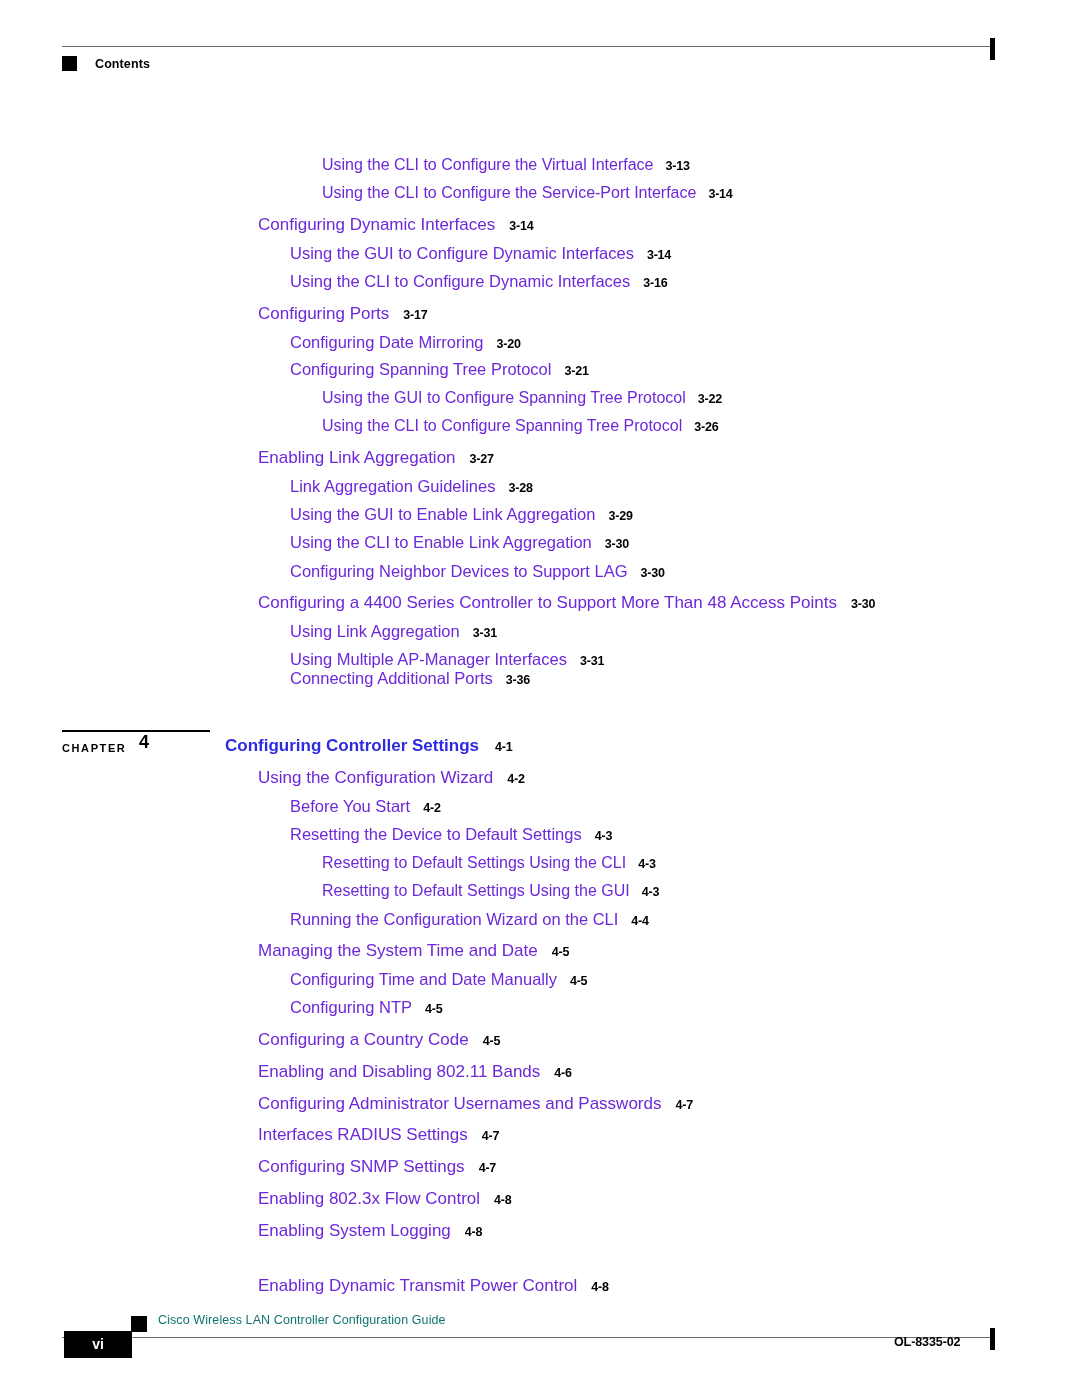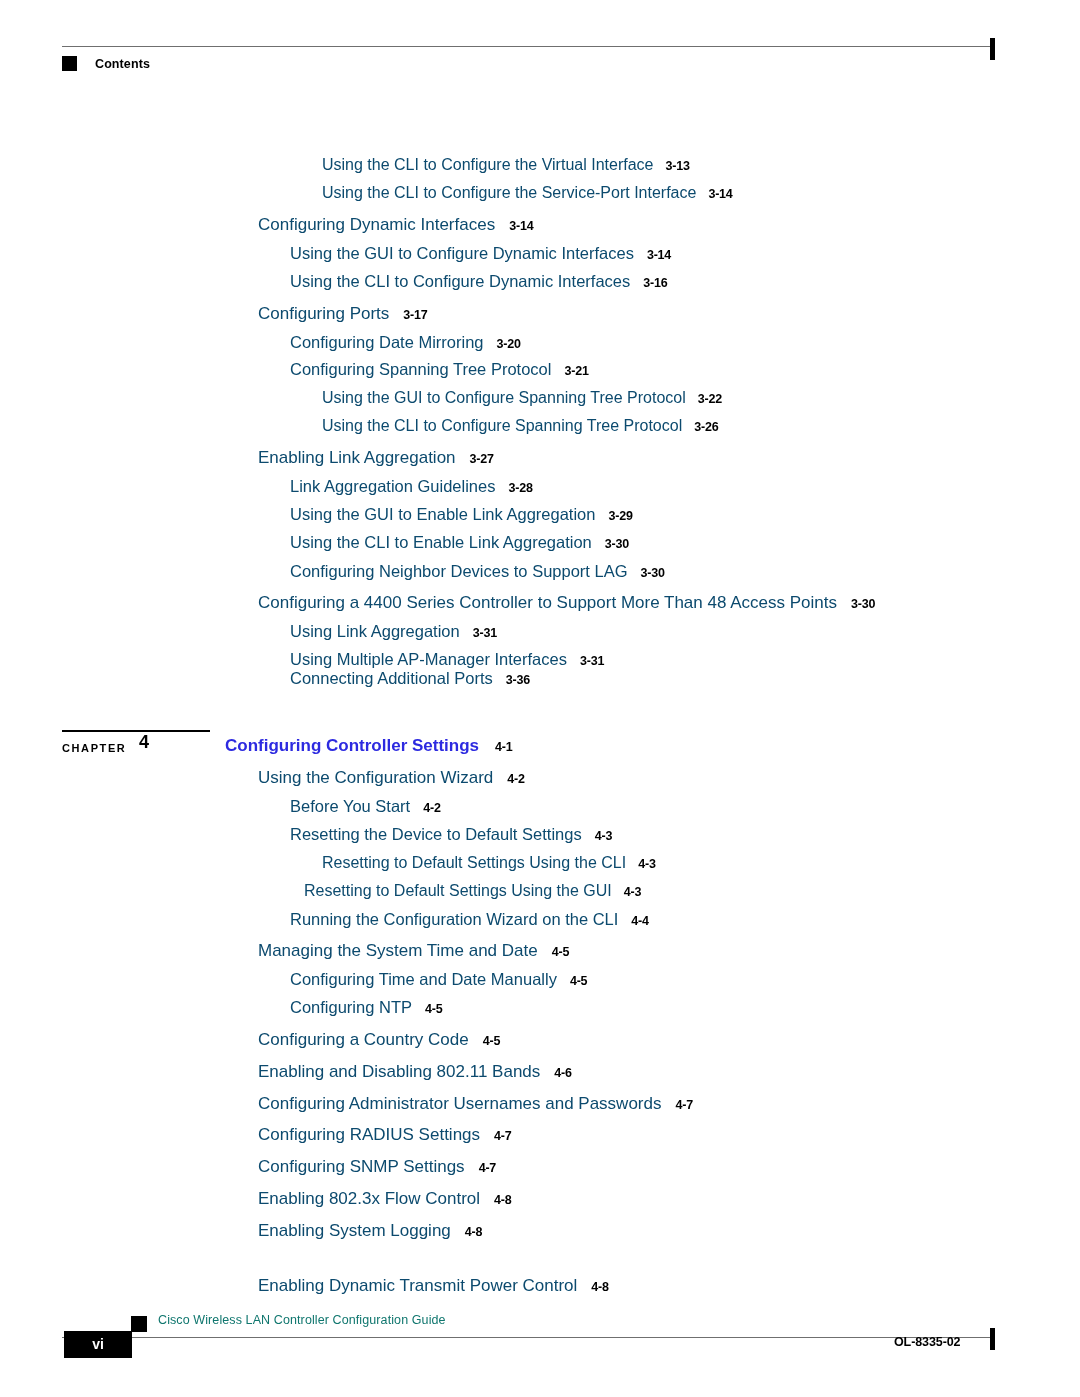--- a/index.html
+++ b/index.html
@@ -57,21 +57,21 @@
     position:absolute;
     left:0; top:0;
     width:1080px;
   }
   .toc-entry {
     position:absolute;
     white-space:nowrap;
     color:#2d2ae0;
     line-height:1;
   }
-  .toc-entry .title { color:#0c4a6e; }
+  .toc-entry .title { color:#6d28d9; }
   .toc-entry .page-num {
     color:#000000;
     font-weight:bold;
     font-size:12.5px;
     letter-spacing:-0.2px;
   }
 
   
   .lvl1 { font-size:17px; }
   .lvl1 .page-num { margin-left:14px; }
@@ -212,29 +212,29 @@
       <div class="toc-entry lvl2" style="left: 290px; top: 534px;"><span class="title">Using the CLI to Enable Link Aggregation</span><span class="page-num">3-30</span></div>
       <div class="toc-entry lvl2" style="left: 290px; top: 563px;"><span class="title">Configuring Neighbor Devices to Support LAG</span><span class="page-num">3-30</span></div>
       <div class="toc-entry lvl1" style="left: 258px; top: 594px;"><span class="title">Configuring a 4400 Series Controller to Support More Than 48 Access Points</span><span class="page-num">3-30</span></div>
       <div class="toc-entry lvl2" style="left: 290px; top: 623px;"><span class="title">Using Link Aggregation</span><span class="page-num">3-31</span></div>
       <div class="toc-entry lvl2" style="left: 290px; top: 651px;"><span class="title">Using Multiple AP-Manager Interfaces</span><span class="page-num">3-31</span></div>
       <div class="toc-entry lvl2" style="left: 290px; top: 670px;"><span class="title">Connecting Additional Ports</span><span class="page-num">3-36</span></div>
       <div class="toc-entry lvl1" style="left: 258px; top: 769px;"><span class="title">Using the Configuration Wizard</span><span class="page-num">4-2</span></div>
       <div class="toc-entry lvl2" style="left: 290px; top: 798px;"><span class="title">Before You Start</span><span class="page-num">4-2</span></div>
       <div class="toc-entry lvl2" style="left: 290px; top: 826px;"><span class="title">Resetting the Device to Default Settings</span><span class="page-num">4-3</span></div>
       <div class="toc-entry lvl3" style="left: 322px; top: 855px;"><span class="title">Resetting to Default Settings Using the CLI</span><span class="page-num">4-3</span></div>
-      <div class="toc-entry lvl3" style="left: 304px; top: 883px;"><span class="title">Resetting to Default Settings Using the GUI</span><span class="page-num">4-3</span></div>
+      <div class="toc-entry lvl3" style="left: 322px; top: 883px;"><span class="title">Resetting to Default Settings Using the GUI</span><span class="page-num">4-3</span></div>
       <div class="toc-entry lvl2" style="left: 290px; top: 911px;"><span class="title">Running the Configuration Wizard on the CLI</span><span class="page-num">4-4</span></div>
       <div class="toc-entry lvl1" style="left: 258px; top: 942px;"><span class="title">Managing the System Time and Date</span><span class="page-num">4-5</span></div>
       <div class="toc-entry lvl2" style="left: 290px; top: 971px;"><span class="title">Configuring Time and Date Manually</span><span class="page-num">4-5</span></div>
       <div class="toc-entry lvl2" style="left: 290px; top: 999px;"><span class="title">Configuring NTP</span><span class="page-num">4-5</span></div>
       <div class="toc-entry lvl1" style="left: 258px; top: 1031px;"><span class="title">Configuring a Country Code</span><span class="page-num">4-5</span></div>
       <div class="toc-entry lvl1" style="left: 258px; top: 1063px;"><span class="title">Enabling and Disabling 802.11 Bands</span><span class="page-num">4-6</span></div>
       <div class="toc-entry lvl1" style="left: 258px; top: 1095px;"><span class="title">Configuring Administrator Usernames and Passwords</span><span class="page-num">4-7</span></div>
-      <div class="toc-entry lvl1" style="left: 258px; top: 1126px;"><span class="title">Configuring RADIUS Settings</span><span class="page-num">4-7</span></div>
+      <div class="toc-entry lvl1" style="left: 258px; top: 1126px;"><span class="title">Interfaces RADIUS Settings</span><span class="page-num">4-7</span></div>
       <div class="toc-entry lvl1" style="left: 258px; top: 1158px;"><span class="title">Configuring SNMP Settings</span><span class="page-num">4-7</span></div>
       <div class="toc-entry lvl1" style="left: 258px; top: 1190px;"><span class="title">Enabling 802.3x Flow Control</span><span class="page-num">4-8</span></div>
       <div class="toc-entry lvl1" style="left: 258px; top: 1222px;"><span class="title">Enabling System Logging</span><span class="page-num">4-8</span></div>
       <div class="toc-entry lvl1" style="left: 258px; top: 1253px; margin-top: 24px;"><span class="title">Enabling Dynamic Transmit Power Control</span><span class="page-num">4-8</span></div>
     </div>
 
   <div class="chapter-block">
     <div class="chapter-rule"></div>
     <div class="chapter-kicker">CHAPTER</div>
     <div class="chapter-number">4</div>

